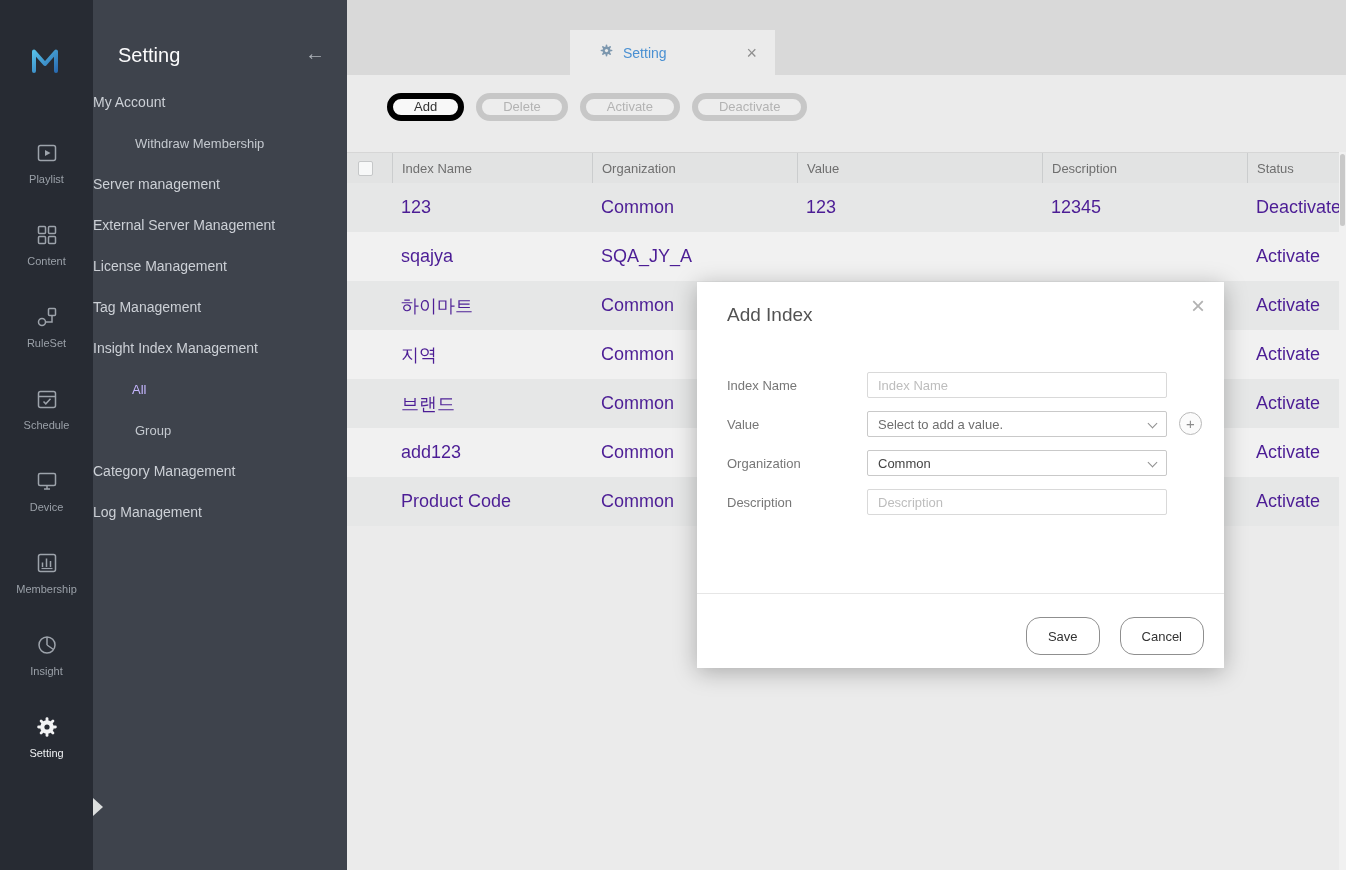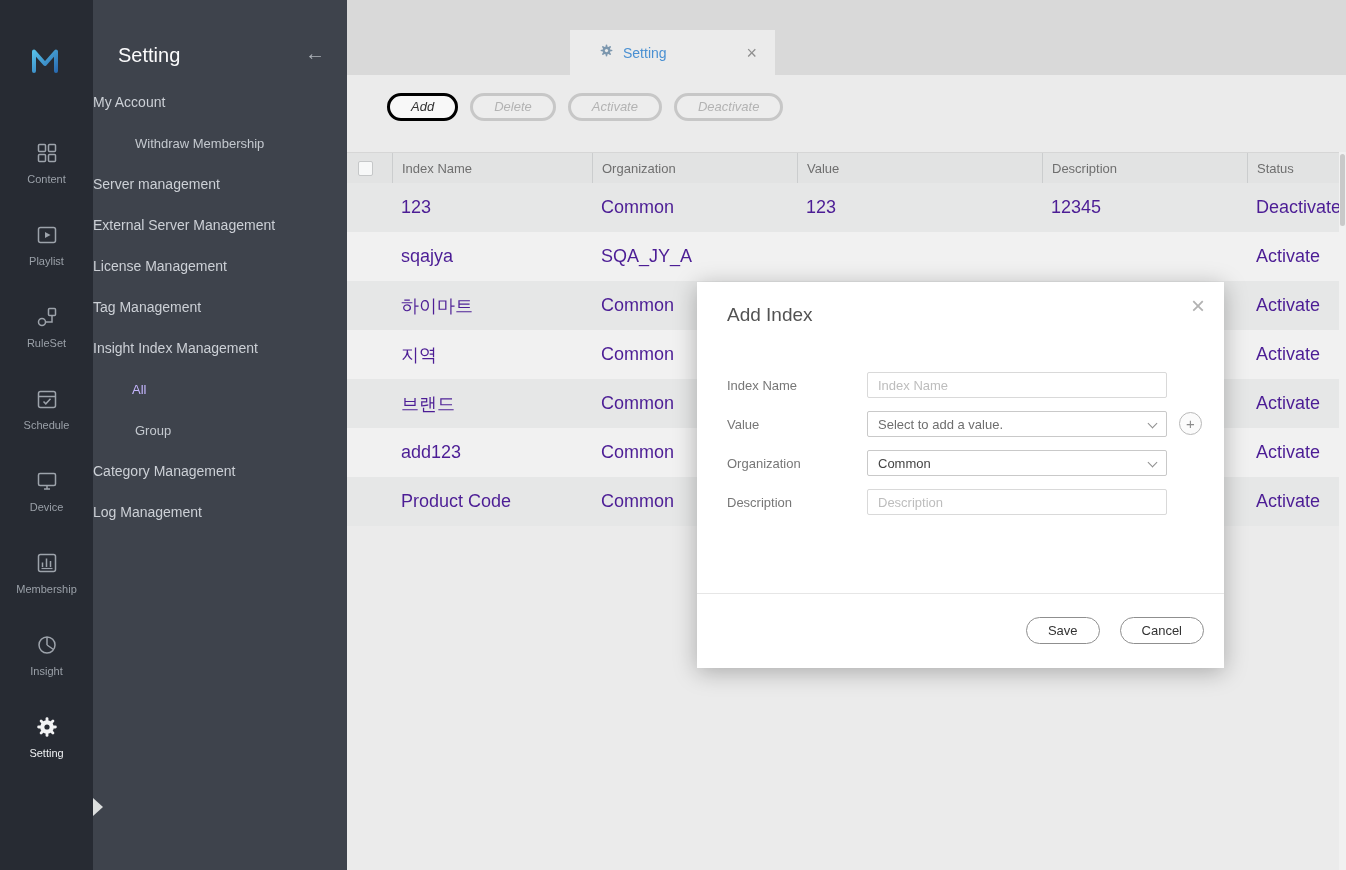--- a/index.html
+++ b/index.html
@@ -32,21 +32,21 @@
   .main { position:absolute; left:347px; top:0; width:999px; height:870px; background:#ebebeb; }
   .tabstrip { position:absolute; top:0; left:0; right:0; height:75px; background:#d9d9d9; }
   .tab { position:absolute; bottom:0; height:45px; display:flex; align-items:center; gap:9px; cursor:pointer; }
   .tab-dashboard { left:0; width:223px; background:#d2d2d2; padding-left:37px; }
   .tab-dashboard .tab-label { font-size:14px; color:#555; }
   .tab-setting { left:223px; width:205px; background:#ebebeb; padding-left:29px; padding-right:18px; }
   .tab-setting .tab-label { font-size:14px; color:#4a90d2; }
   .tab-close { margin-left:auto; font-size:18px; color:#8f8f8f; cursor:pointer; line-height:1; }
 
   .toolbar { position:absolute; top:75px; left:0; right:0; height:77px; display:flex; align-items:center; padding-left:40px; padding-bottom:14px; gap:12px; }
-  .btn { height:28px; padding:0 21px; border-radius:14px; border:3px solid #000000; background:#f8f8f8; font-size:13px; color:#333; cursor:pointer; font-family:inherit;font-style:italic; }
+  .btn { height:28px; padding:0 21px; border-radius:14px; border:6px solid #000000; background:#f8f8f8; font-size:13px; color:#333; cursor:pointer; font-family:inherit; }
   .btn.disabled { border-color:#c7c7c7; color:#b3b3b3; background:#ededed; cursor:default; }
 
   
   .thead { position:absolute; top:152px; left:0; width:999px; height:31px; background:#e2e3e3; display:flex; border-top:1px solid #d6d6d6; }
   .th { display:flex; align-items:center; padding-left:9px; font-size:13px; color:#6f6f6f; }
   .th.sep { border-left:1px solid #cbcdce; }
   .c0 { width:45px; } .c1 { width:200px; } .c2 { width:205px; } .c3 { width:245px; } .c4 { width:205px; } .c5 { width:99px; }
   .checkbox { width:15px; height:15px; border:1px solid #c5c7c8; border-radius:2px; background:#f7f8f8; margin-left:2px; cursor:pointer; }
   .tbody { position:absolute; top:183px; left:0; width:999px; }
   .trow { display:flex; height:49px; align-items:center; cursor:pointer; }
@@ -65,21 +65,21 @@
   .m-form { position:absolute; left:30px; top:90px; right:30px; }
   .f-row { display:flex; align-items:center; height:26px; margin-bottom:13px; position:relative; }
   .f-label { width:140px; font-size:13px; color:#777; }
   .f-input { width:300px; height:26px; border:1px solid #d9d9d9; border-radius:2px; padding:0 10px; font-size:13px; color:#555; font-family:inherit; background:#fff; outline:none; }
   .f-input::placeholder { color:#bdbdbd; }
   .f-select { width:300px; height:26px; border:1px solid #c9c9c9; border-radius:2px; padding:0 24px 0 10px; font-size:13px; color:#444; display:flex; align-items:center; position:relative; cursor:pointer; background:#fff; }
   .chev { position:absolute; right:10px; top:8px; width:7px; height:7px; border-right:1.4px solid #8f8f8f; border-bottom:1.4px solid #8f8f8f; transform:rotate(45deg); }
   .plus-btn { position:absolute; left:452px; top:1px; width:23px; height:23px; border:1px solid #b9b9b9; border-radius:50%; color:#8b8b8b; font-size:15px; line-height:21px; text-align:center; cursor:pointer; background:#fbfbfb; }
   .m-divider { position:absolute; left:0; right:0; top:311px; border-top:1px solid #e6e6e6; }
   .m-actions { position:absolute; right:20px; top:335px; display:flex; gap:20px; }
-  .m-btn { height:27px; padding:0 21px; border-radius:14px; border:1px solid #8f8f8f; background:#fff; font-size:13px; color:#333; cursor:pointer; font-family:inherit; }
+  .m-btn { height:38px; padding:0 21px; border-radius:14px; border:1px solid #8f8f8f; background:#fff; font-size:13px; color:#333; cursor:pointer; font-family:inherit; }
 </style>
 </head>
 <body>
 
 <div class="app">
 
   <aside class="rail">
     <div class="logo">
       <span>
         <svg width="38" height="30" viewBox="0 0 36 30">
@@ -90,37 +90,37 @@
           </linearGradient>
             </defs>
           <path d="M5 25 V 5.5 L 16 18 L 27 5.5 V 25" fill="none" stroke="url(#lg)" stroke-width="4" stroke-linecap="round" stroke-linejoin="round"></path>
         </svg>
       </span>
     </div>
 
     <div class="rail-item">
       <span class="ric">
         <svg width="24" height="24" viewBox="0 0 24 24" fill="none" stroke="#9da3ab" stroke-width="1.5">
+          <rect x="3.5" y="4.5" width="17" height="15" rx="2"></rect>
+          <path d="M10 9 L15.5 12 L10 15 Z" fill="#9da3ab" stroke="none"></path>
+        </svg>
+      </span>
+      <span class="rail-label">Playlist</span>
+    </div>
+
+    <div class="rail-item">
+      <span class="ric">
+        <svg width="24" height="24" viewBox="0 0 24 24" fill="none" stroke="#9da3ab" stroke-width="1.5">
           <rect x="3.5" y="3.5" width="7" height="7" rx="1"></rect>
             <rect x="13.5" y="3.5" width="7" height="7" rx="1"></rect>
           <rect x="3.5" y="13.5" width="7" height="7" rx="1"></rect>
             <rect x="13.5" y="13.5" width="7" height="7" rx="1"></rect>
         </svg>
       </span>
       <span class="rail-label">Content</span>
-    </div>
-
-    <div class="rail-item">
-      <span class="ric">
-        <svg width="24" height="24" viewBox="0 0 24 24" fill="none" stroke="#9da3ab" stroke-width="1.5">
-          <rect x="3.5" y="4.5" width="17" height="15" rx="2"></rect>
-          <path d="M10 9 L15.5 12 L10 15 Z" fill="#9da3ab" stroke="none"></path>
-        </svg>
-      </span>
-      <span class="rail-label">Playlist</span>
     </div>
 
     <div class="rail-item">
       <span class="ric">
         <svg width="24" height="24" viewBox="0 0 24 24" fill="none" stroke="#9da3ab" stroke-width="1.5">
           <rect x="13.5" y="3.5" width="7" height="7" rx="1"></rect>
           <circle cx="7" cy="17" r="3.5"></circle>
           <path d="M17 10.5 V 17 H 10.5"></path>
         </svg>
       </span>

